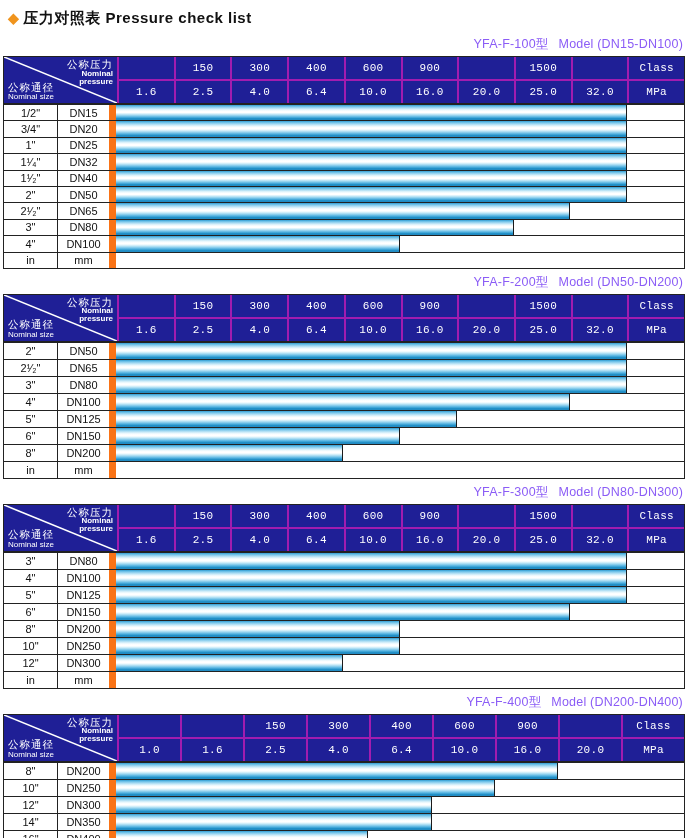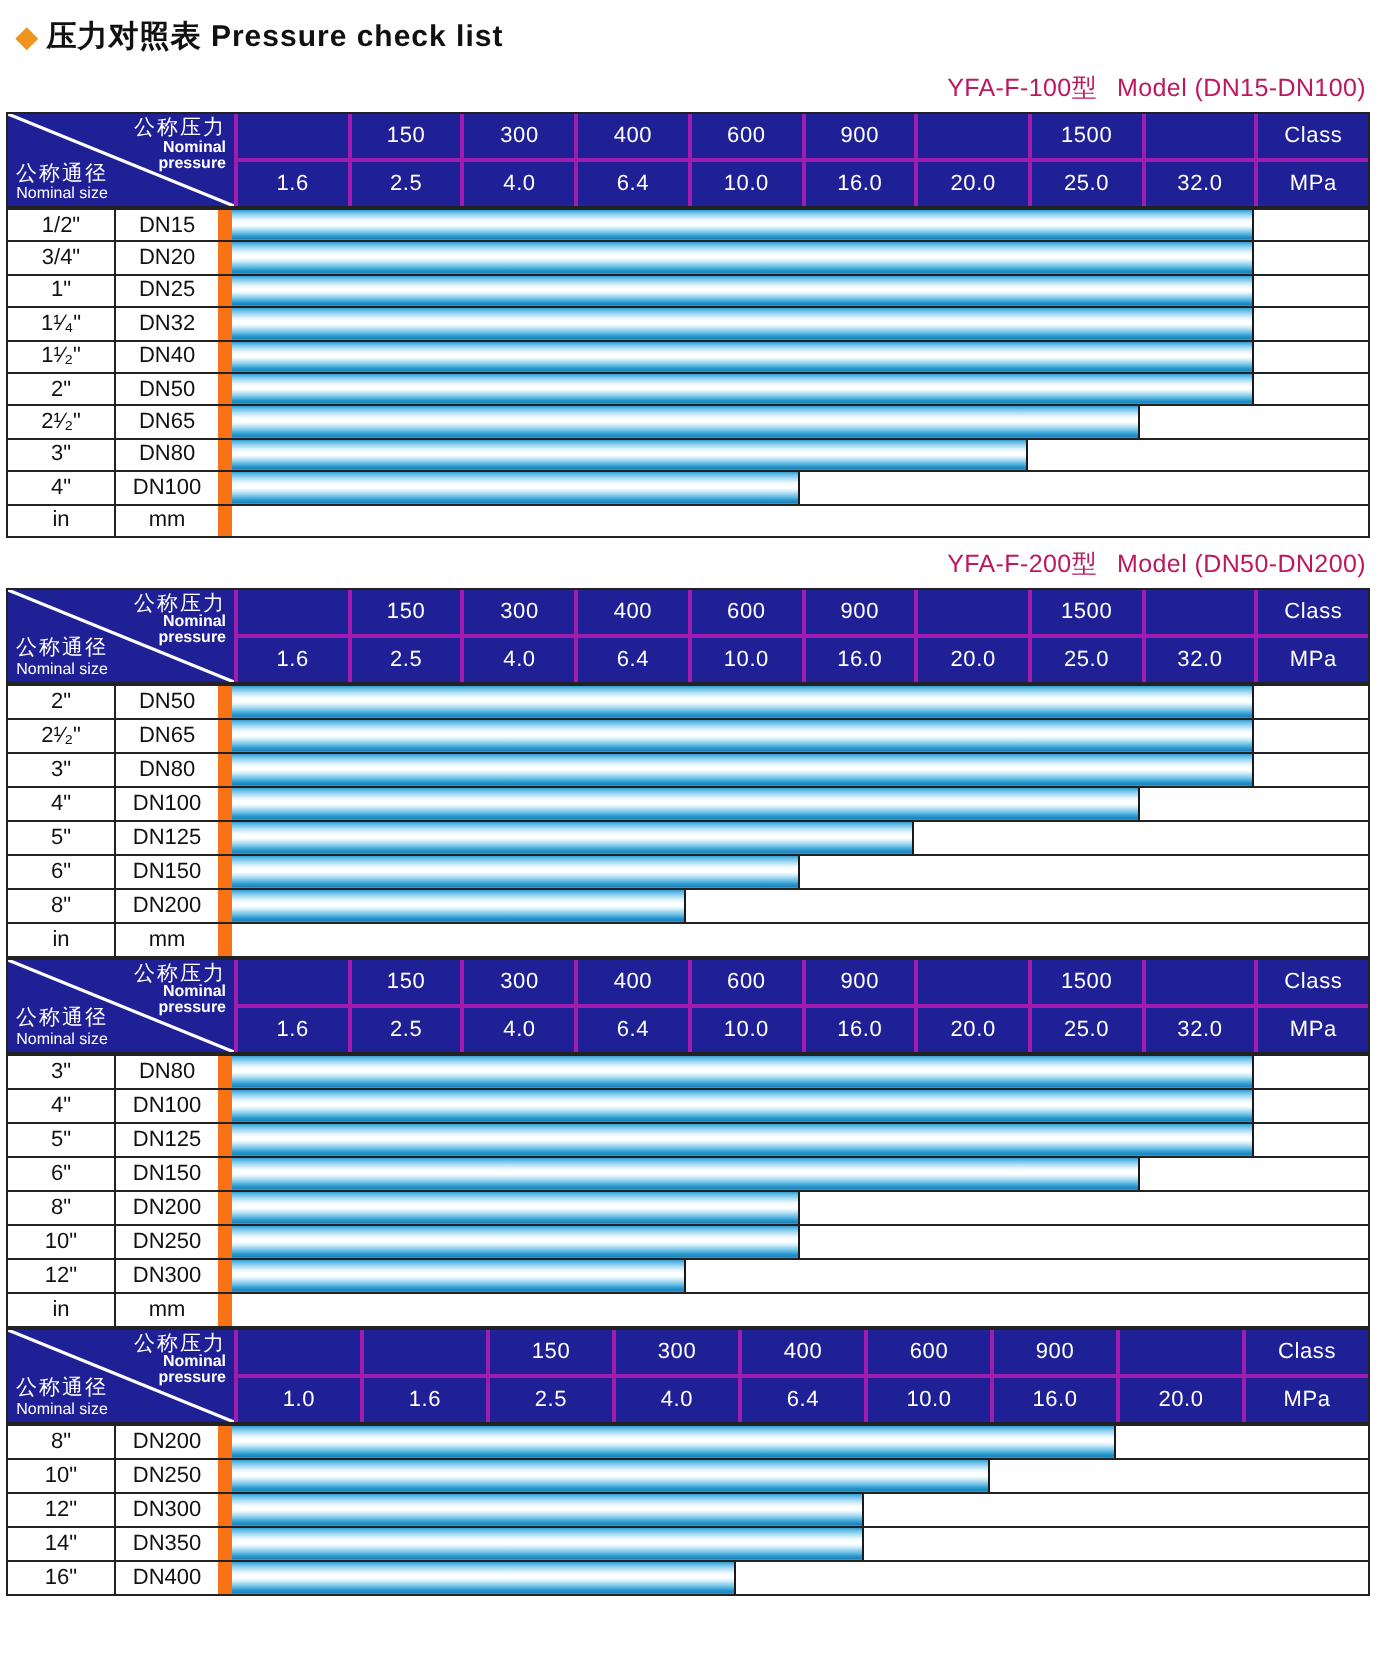--- a/index.html
+++ b/index.html
@@ -8,21 +8,21 @@
     font-family:"Liberation Sans", sans-serif;
     color:#1a1a1a;
   }
   .top {
     display:flex; justify-content:space-between; align-items:flex-end;
     padding:9px 18px 3px 8px;
   }
   .page-title { font-size:15px; font-weight:bold; letter-spacing:0.5px; color:#111; }
   .page-title .diamond { color:#f0941d; font-size:14px; margin-right:4px; }
   .subtitle {
-    text-align:right; font-size:12.5px; color:#be185d;
+    text-align:right; font-size:12.5px; color:#8b5cf6;
     padding:5px 5px 3px 0; letter-spacing:0.2px;
   }
   .subtitle .model { margin-right:10px; }
   .ptable {
     width:682px; margin-left:3px;
     border:1px solid #222; box-sizing:border-box;
     background:#fff;
   }
   .thead {
     display:flex; height:46px; background:#a21caf;
@@ -33,21 +33,21 @@
     background:var(--navy); color:#fff; flex:none;
   }
   .corner svg { position:absolute; left:0; top:0; width:100%; height:100%; }
   .corner-tr { position:absolute; top:2px; right:4px; text-align:right; line-height:1; }
   .corner-tr .zh { font-size:10.5px; letter-spacing:1px; }
   .corner-tr .en { font-size:8px; line-height:8px;font-weight:bold; }
   .corner-bl { position:absolute; bottom:2px; left:4px; text-align:center; line-height:1; }
   .corner-bl .zh { font-size:10.5px; letter-spacing:1px; }
   .corner-bl .en { font-size:8px; line-height:9px; }
   .hcols { flex:1; display:flex; flex-direction:column; gap:2px; }
-  .hrow { flex:1; display:flex; gap:2px; }
+  .hrow { flex:1; display:flex; gap:2px;font-family:Liberation Mono, monospace; }
   .hcell {
     flex:1; background:var(--navy); color:#fff;
     display:flex; align-items:center; justify-content:center;
     font-size:11px; letter-spacing:0.3px;
   }
   .trow { display:flex; height:17px; box-sizing:border-box; border-top:1px solid #222; }
   .trow:first-child { border-top:none; }
   .t1 .trow { height:16.4px; }
   .csize, .cdn {
     display:flex; align-items:center; justify-content:center;
@@ -285,20 +285,21 @@
           </div>
         </div>
         <div class="trow">
           <div class="csize">in</div>
           <div class="cdn">mm</div>
           <div class="cbar"></div>
         </div>
       </div>
     </div>
     <div class="tblock">
+      <div class="subtitle"><div class="model" style="display: inline;">YFA-F-300型</div><div style="display: inline;">Model (DN80-DN300)</div></div>
       <div class="ptable">
         <div class="thead">
           <div class="corner">
             <svg viewBox="0 0 113 46" preserveAspectRatio="none">
               <line x1="0" y1="0" x2="113" y2="46" stroke="#ffffff" stroke-width="1.6"></line>
             </svg>
             <div class="corner-tr">
               <div class="zh">公称压力</div>
               <div class="en">Nominal</div>
               <div class="en">pressure</div>
@@ -385,20 +386,21 @@
           </div>
         </div>
         <div class="trow">
           <div class="csize">in</div>
           <div class="cdn">mm</div>
           <div class="cbar"></div>
         </div>
       </div>
     </div>
     <div class="tblock">
+      <div class="subtitle"><div class="model" style="display: inline;">YFA-F-400型</div><div style="display: inline;">Model (DN200-DN400)</div></div>
       <div class="ptable">
         <div class="thead">
           <div class="corner">
             <svg viewBox="0 0 113 46" preserveAspectRatio="none">
               <line x1="0" y1="0" x2="113" y2="46" stroke="#ffffff" stroke-width="1.6"></line>
             </svg>
             <div class="corner-tr">
               <div class="zh">公称压力</div>
               <div class="en">Nominal</div>
               <div class="en">pressure</div>

